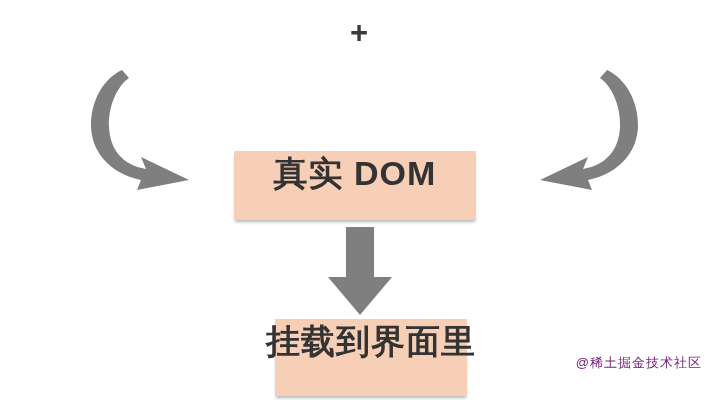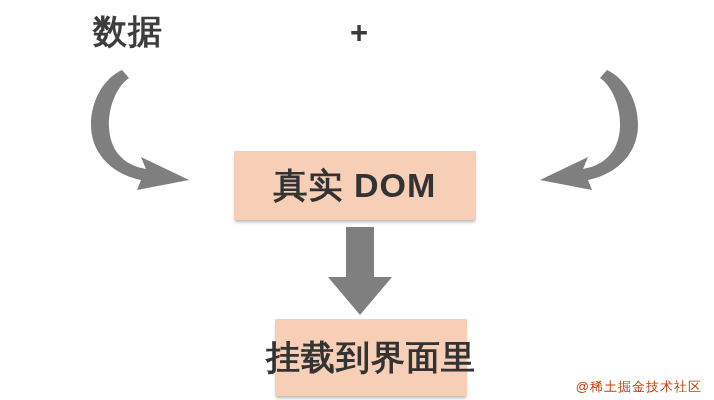--- a/index.html
+++ b/index.html
@@ -34,51 +34,50 @@
   }
   .curved {
     position: absolute;
     width: 102px; height: 122px;
   }
   .left-curve  { left: 89px;  top: 70px; }
   .right-curve { left: 538px; top: 70px; transform: scaleX(-1); }
   .node {
     position: absolute;
     background: #f7cfb6;
-    display: flex; align-items: center; justify-content: center;
+    display: flex; align-items: flex-start; justify-content: center;
     box-shadow: 0 3px 3px -1px rgba(90, 90, 90, 0.45);
   }
   .node span {
     font-size: 34px;
     font-weight: 700;
     color: #333333;
     letter-spacing: 1px;
     white-space: nowrap;
   }
   .node-real-dom { left: 234px; top: 151px; width: 242px; height: 69px; }
   .node-mount    { left: 238px; top: 319px; width: 192px; height: 77px; margin-left: 37px; }
   .down-arrow {
     position: absolute;
     left: 328px; top: 227px;
     width: 64px; height: 88px;
   }
   .watermark {
     position: absolute;
-    right: 12px; bottom: 4px;
+    right: 12px; bottom: 28px;
     font-size: 13px;
-    color: #c2410c;
+    color: #701a75;
     letter-spacing: 1px;
   }
 </style>
 </head>
 <body>
 
 <div class="canvas">
 
-  <div class="top-label label-left">数据</div>
 
   <div class="plus-op">+</div>
 
 
   <svg class="curved left-curve" viewBox="0 0 102 122" xmlns="http://www.w3.org/2000/svg">
     <path d="M 33 0
              C 14 9, 2 31, 2 55
              C 2 80, 19 103, 52 110
              L 48 120
              L 100 110

